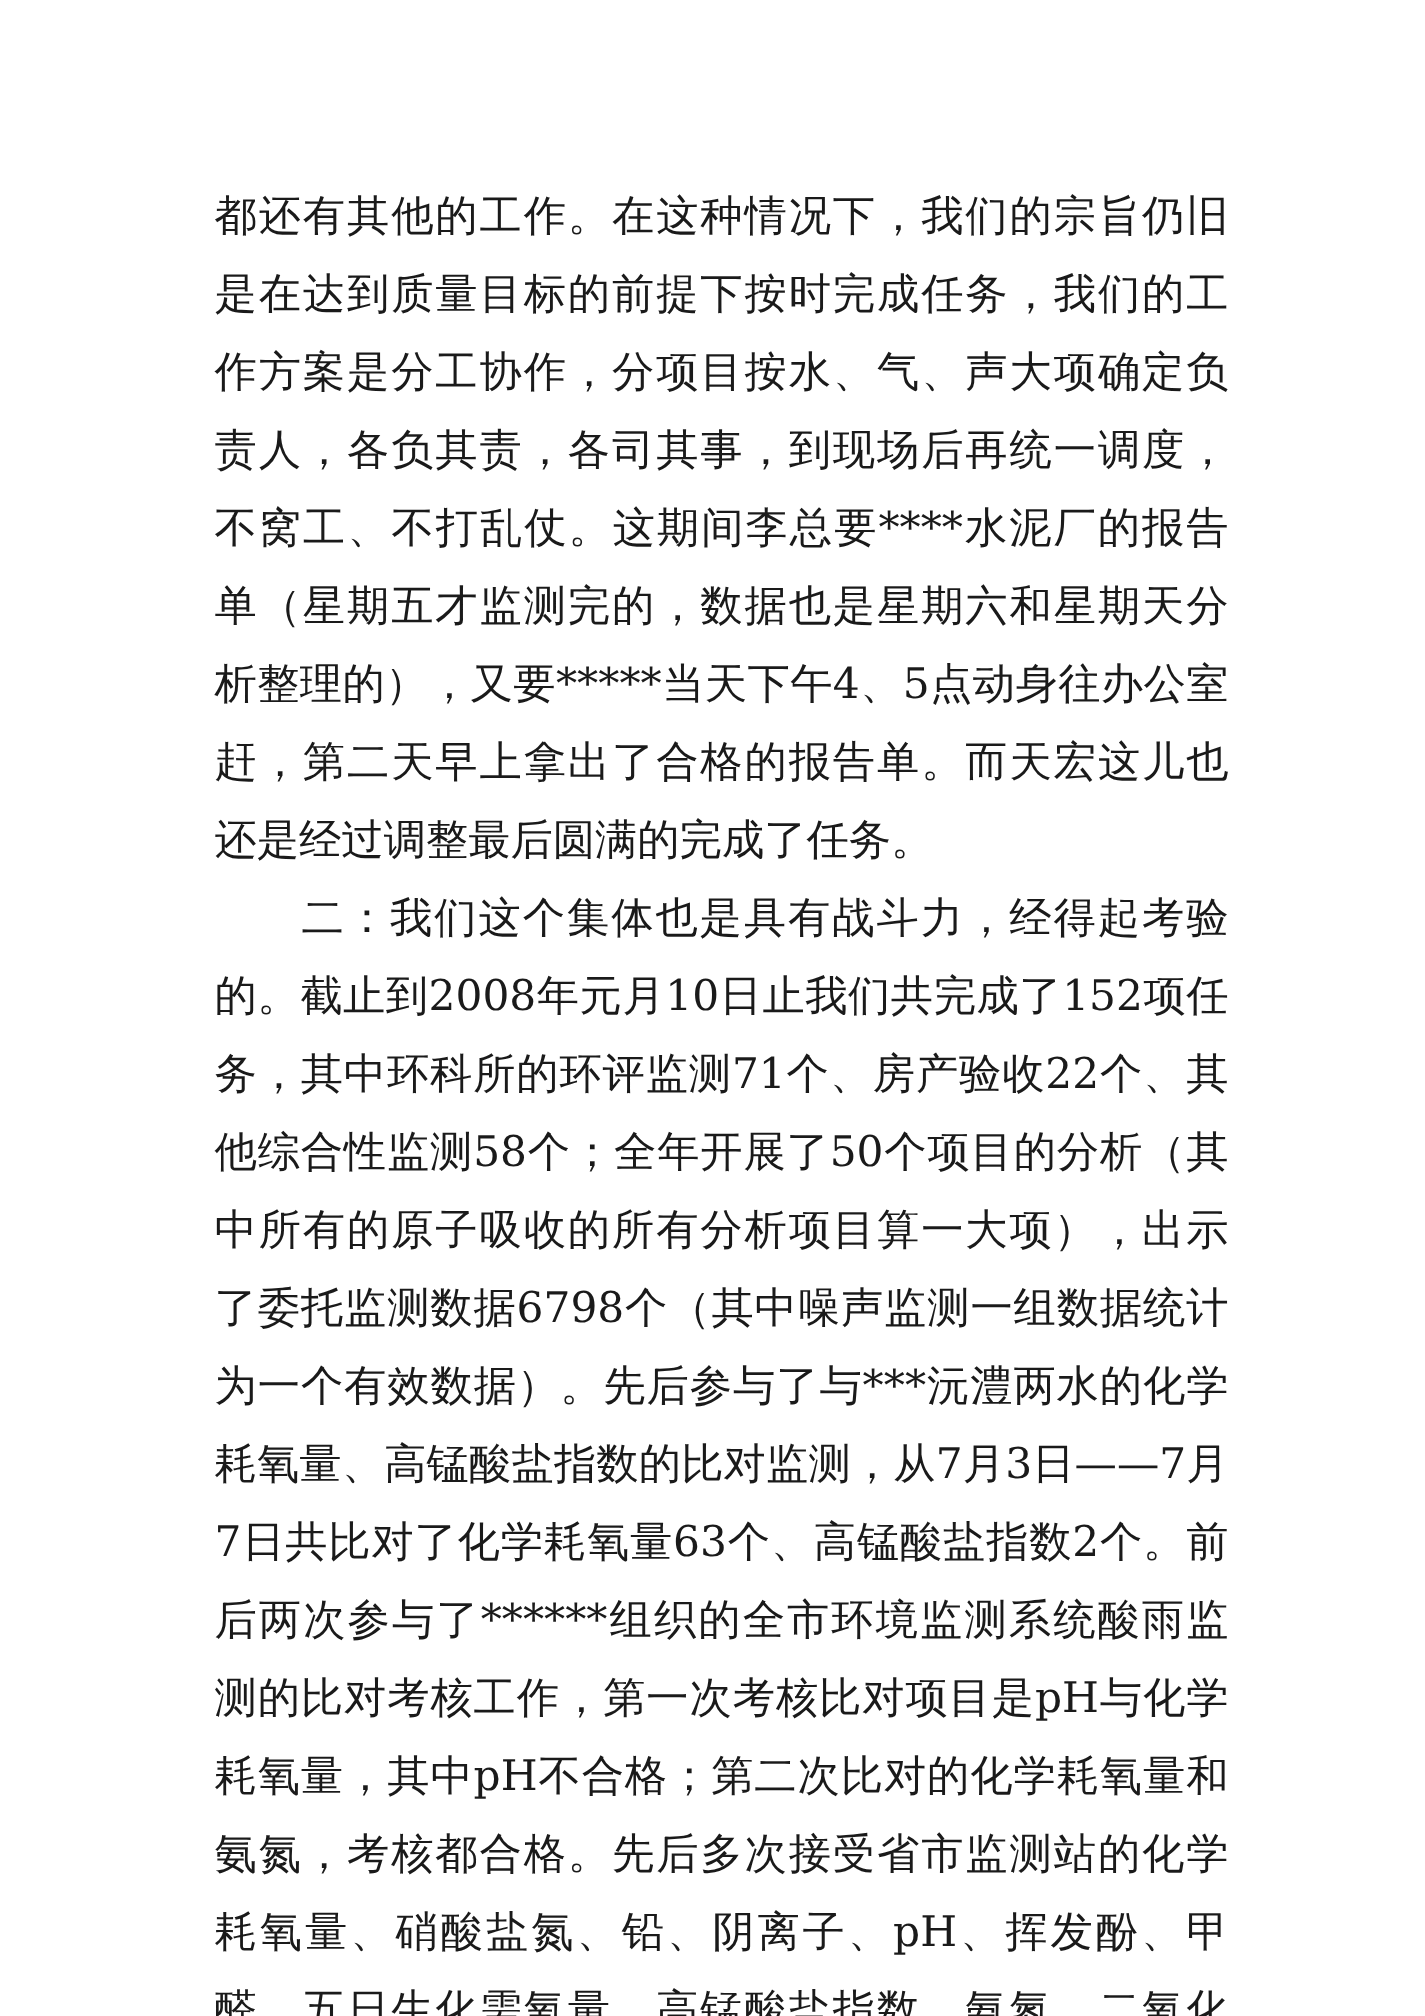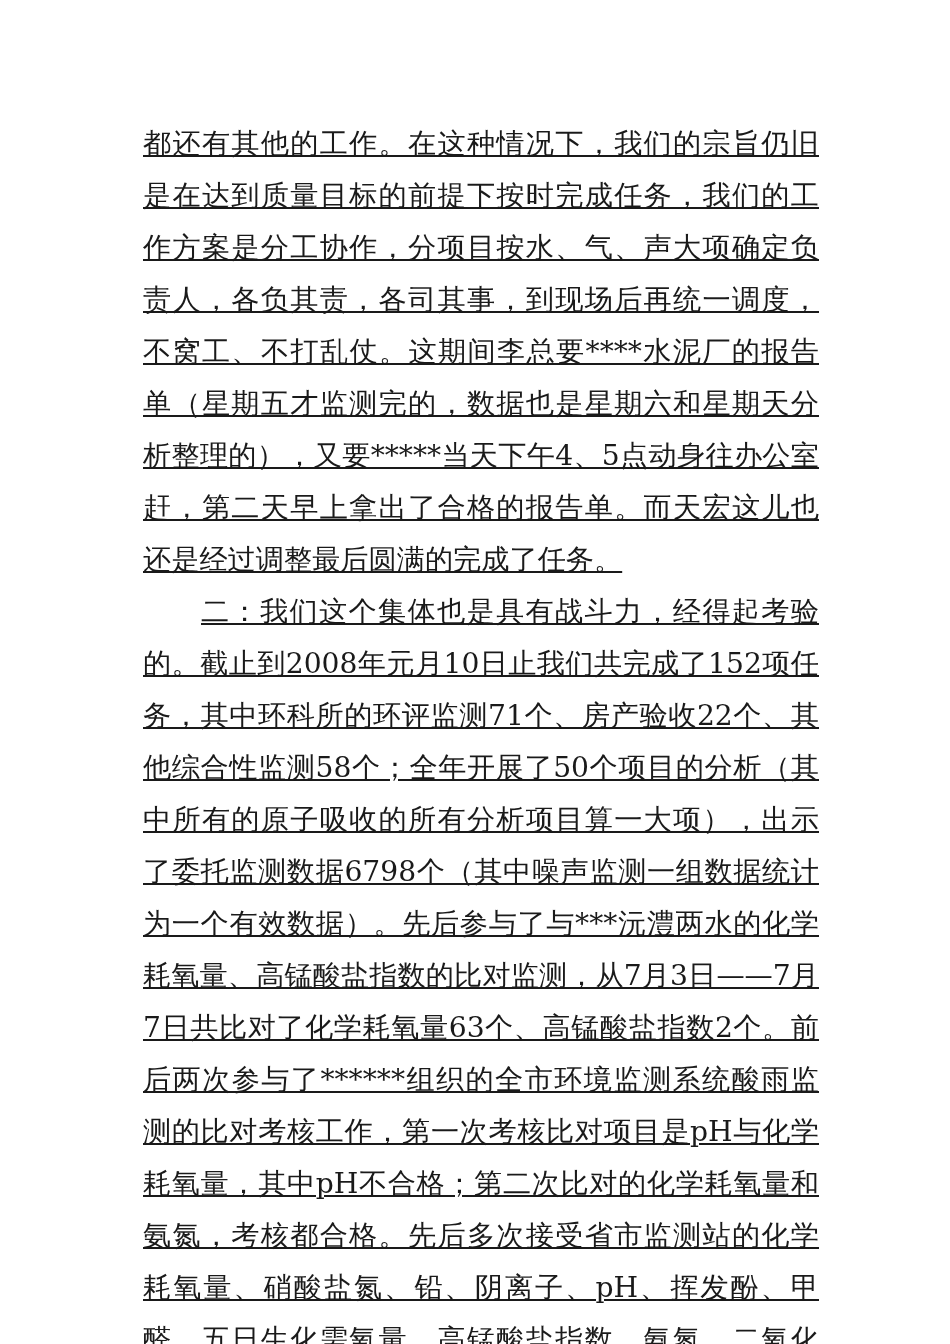--- a/index.html
+++ b/index.html
@@ -36,21 +36,20 @@
     padding: 0;
     font-size: 28.2px;
     line-height: 52px;
     color: #1a1a1a;
     text-align: justify;
     text-justify: inter-character;
     text-align-last: left;
     letter-spacing: 0px;
     word-break: break-all;
     white-space: normal;
-    text-decoration: underline;
   }
 
   .para.indent {
     text-indent: 58px;
   }
 </style>
 </head>
 <body>
 
 <div class="page">

